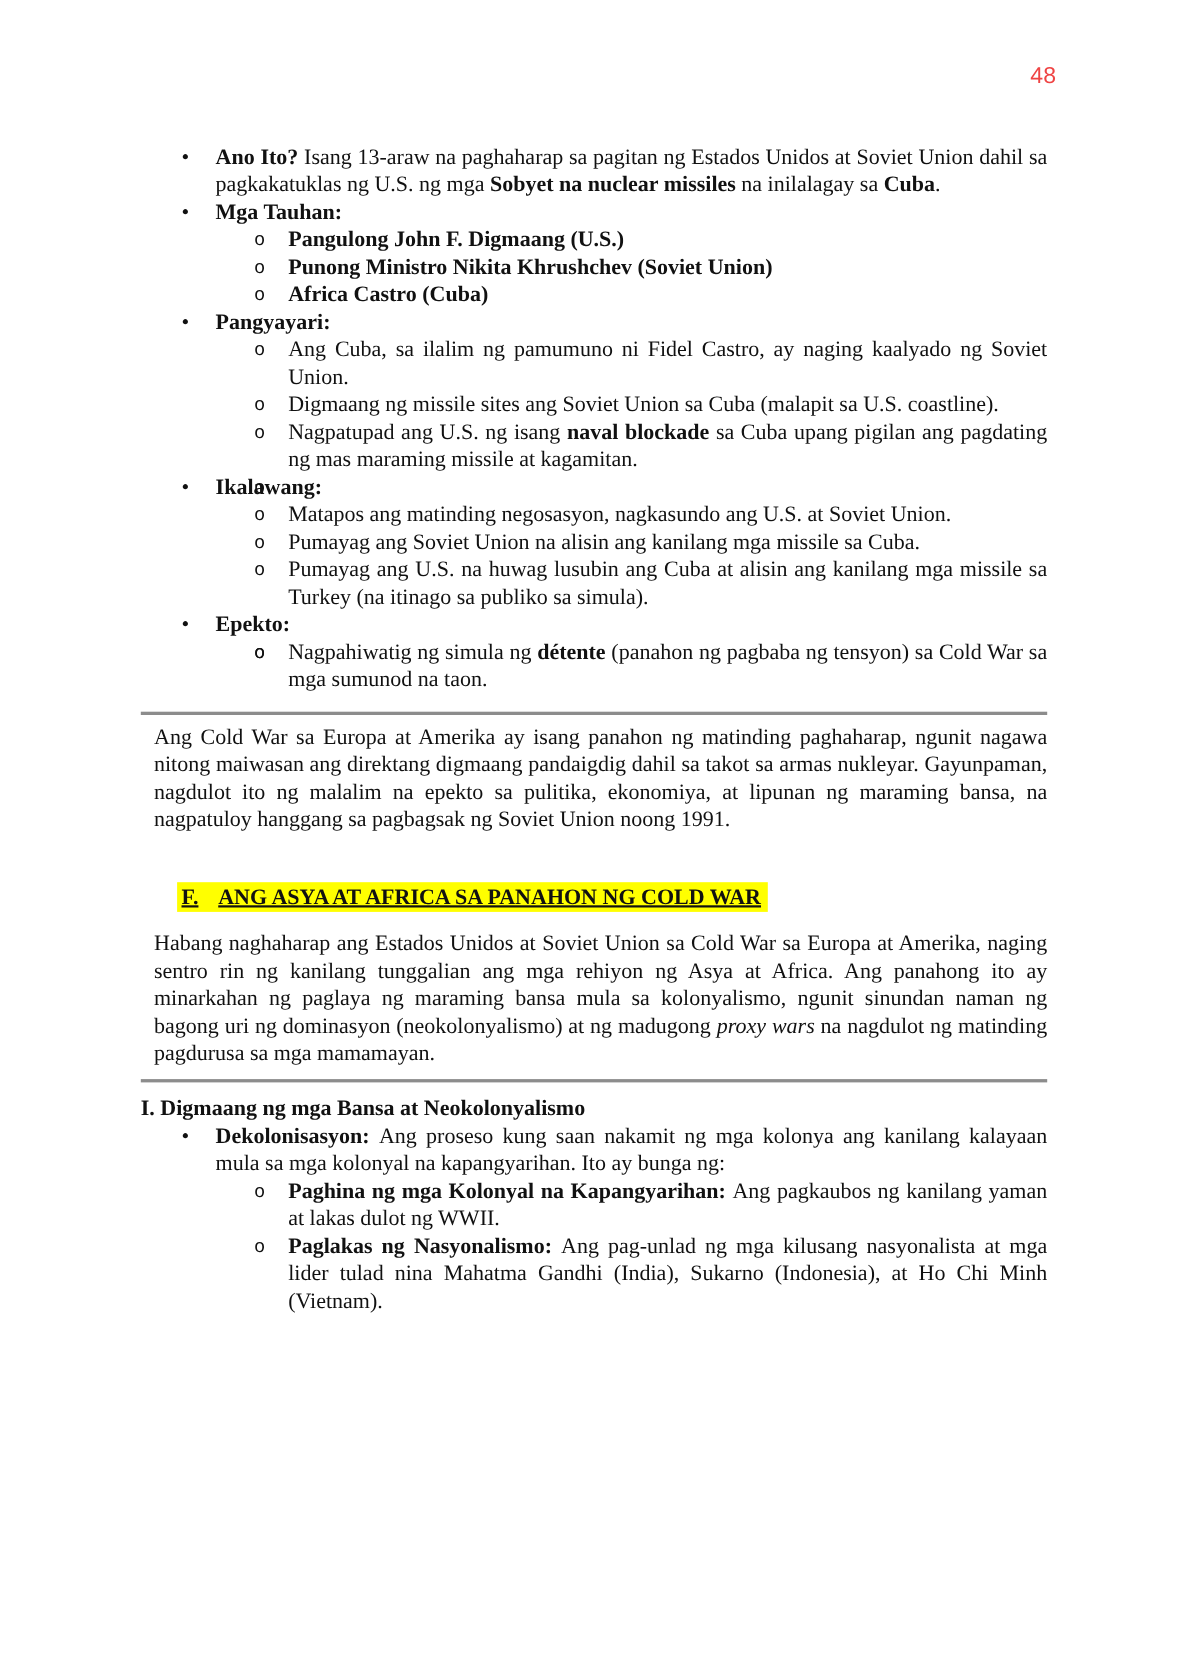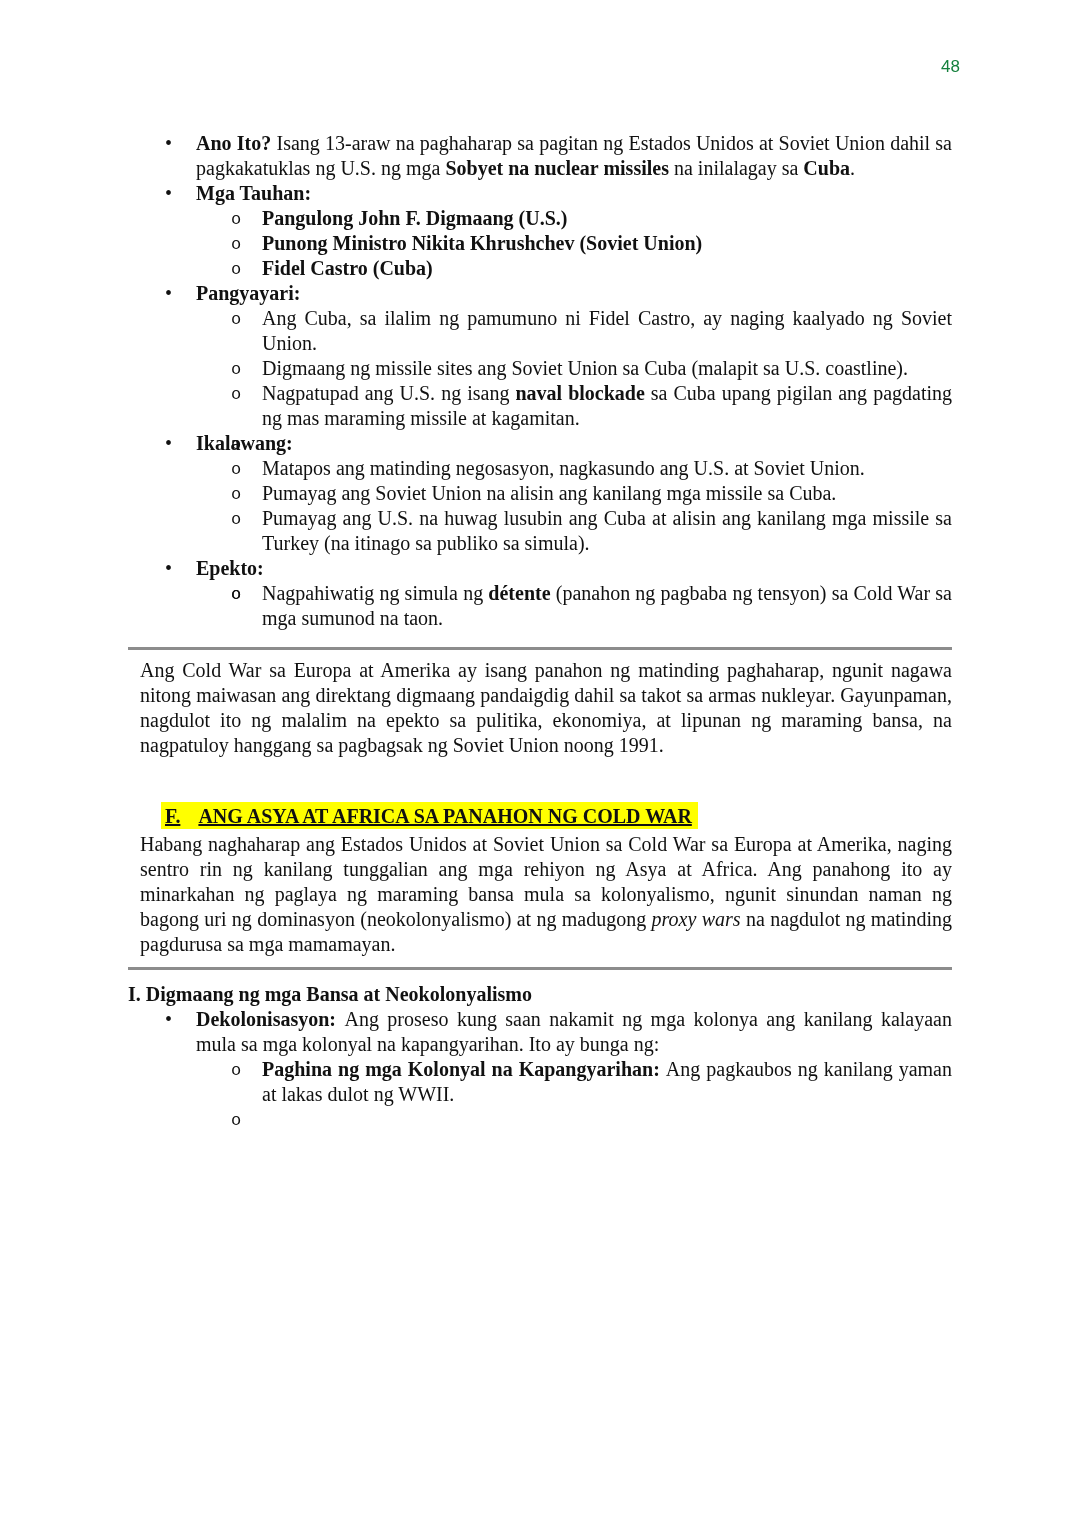--- a/index.html
+++ b/index.html
@@ -5,41 +5,41 @@
   html,body{margin:0;padding:0;}
   body{
     width:1080px;height:1527px;background:#ffffff;
     font-family:"Liberation Serif","DejaVu Serif",serif;
     color:#111111;
   }
   .page{position:relative;width:1080px;height:1527px;background:#ffffff;overflow:hidden;}
   .pageno{
     position:absolute;top:57px;right:120px;
     font-family:"Liberation Sans","DejaVu Sans",sans-serif;
-    font-size:17px;color:#15803d;
+    font-size:21px;color:#ef4444;
   }
   .content{
     position:absolute;left:128px;top:131px;width:824px;
     font-size:20px;line-height:25px;
   }
   .b{font-weight:bold;}
   .i{font-style:italic;}
   .li1{position:relative;padding-left:68px;text-align:justify;}
   .li1 > .mk{position:absolute;left:37px;top:0;}
   .li2{position:relative;padding-left:134px;text-align:justify;}
   .li2 > .mk{
     position:absolute;left:103px;top:1px;
     font-family:"Liberation Mono","DejaVu Sans Mono",monospace;
     font-size:17px;
   }
   .para{text-align:justify;margin-left:12px;}
   .divider{height:3px;background:#8c8c8c;width:824px;}
   .div1{margin:16px 0 8px 0;}
   .div2{margin:10px 0 12px 0;}
-  .hf{margin-top:46px;padding-left:33px;margin-bottom:3px;}
+  .hf{margin-top:46px;padding-left:33px;margin-bottom:17px;}
   .hf-hl{
     background:#ffff00;
     font-weight:bold;
     text-decoration:underline;
     padding:3px 6px 2px 4px;
   }
   .hf-letter{margin-right:18px;}
   .hsub{font-weight:bold;}
 </style>
 </head>
@@ -63,21 +63,21 @@
     <div class="li2">
       <span class="mk">o</span>
       <span><span class="b">Pangulong John F. Digmaang (U.S.)</span></span>
     </div>
     <div class="li2">
       <span class="mk">o</span>
       <span><span class="b">Punong Ministro Nikita Khrushchev (Soviet Union)</span></span>
     </div>
     <div class="li2">
       <span class="mk">o</span>
-      <span><span class="b">Fidel Castro (Cuba)</span></span>
+      <span><span class="b">Africa Castro (Cuba)</span></span>
     </div>
 
     <div class="li1">
       <span class="mk">•</span>
       <span><span class="b">Pangyayari:</span></span>
     </div>
     <div class="li2">
       <span class="mk">o</span>
       <span><span>Ang Cuba, sa ilalim ng pamumuno ni Fidel Castro, ay naging kaalyado ng Soviet Union.</span></span>
     </div>
@@ -140,16 +140,17 @@
     <div class="li1">
       <span class="mk">•</span>
       <span><span class="b">Dekolonisasyon: </span><span>Ang proseso kung saan nakamit ng mga kolonya ang kanilang kalayaan mula sa mga kolonyal na kapangyarihan. Ito ay bunga ng:</span></span>
     </div>
     <div class="li2">
       <span class="mk">o</span>
       <span><span class="b">Paghina ng mga Kolonyal na Kapangyarihan: </span><span>Ang pagkaubos ng kanilang yaman at lakas dulot ng WWII.</span></span>
     </div>
     <div class="li2">
       <span class="mk">o</span>
+      <span><span class="b">Paglakas ng Nasyonalismo: </span><span>Ang pag-unlad ng mga kilusang nasyonalista at mga lider tulad nina Mahatma Gandhi (India), Sukarno (Indonesia), at Ho Chi Minh (Vietnam).</span></span>
     </div>
 
   </div>
 </div>
 
 </body></html>

